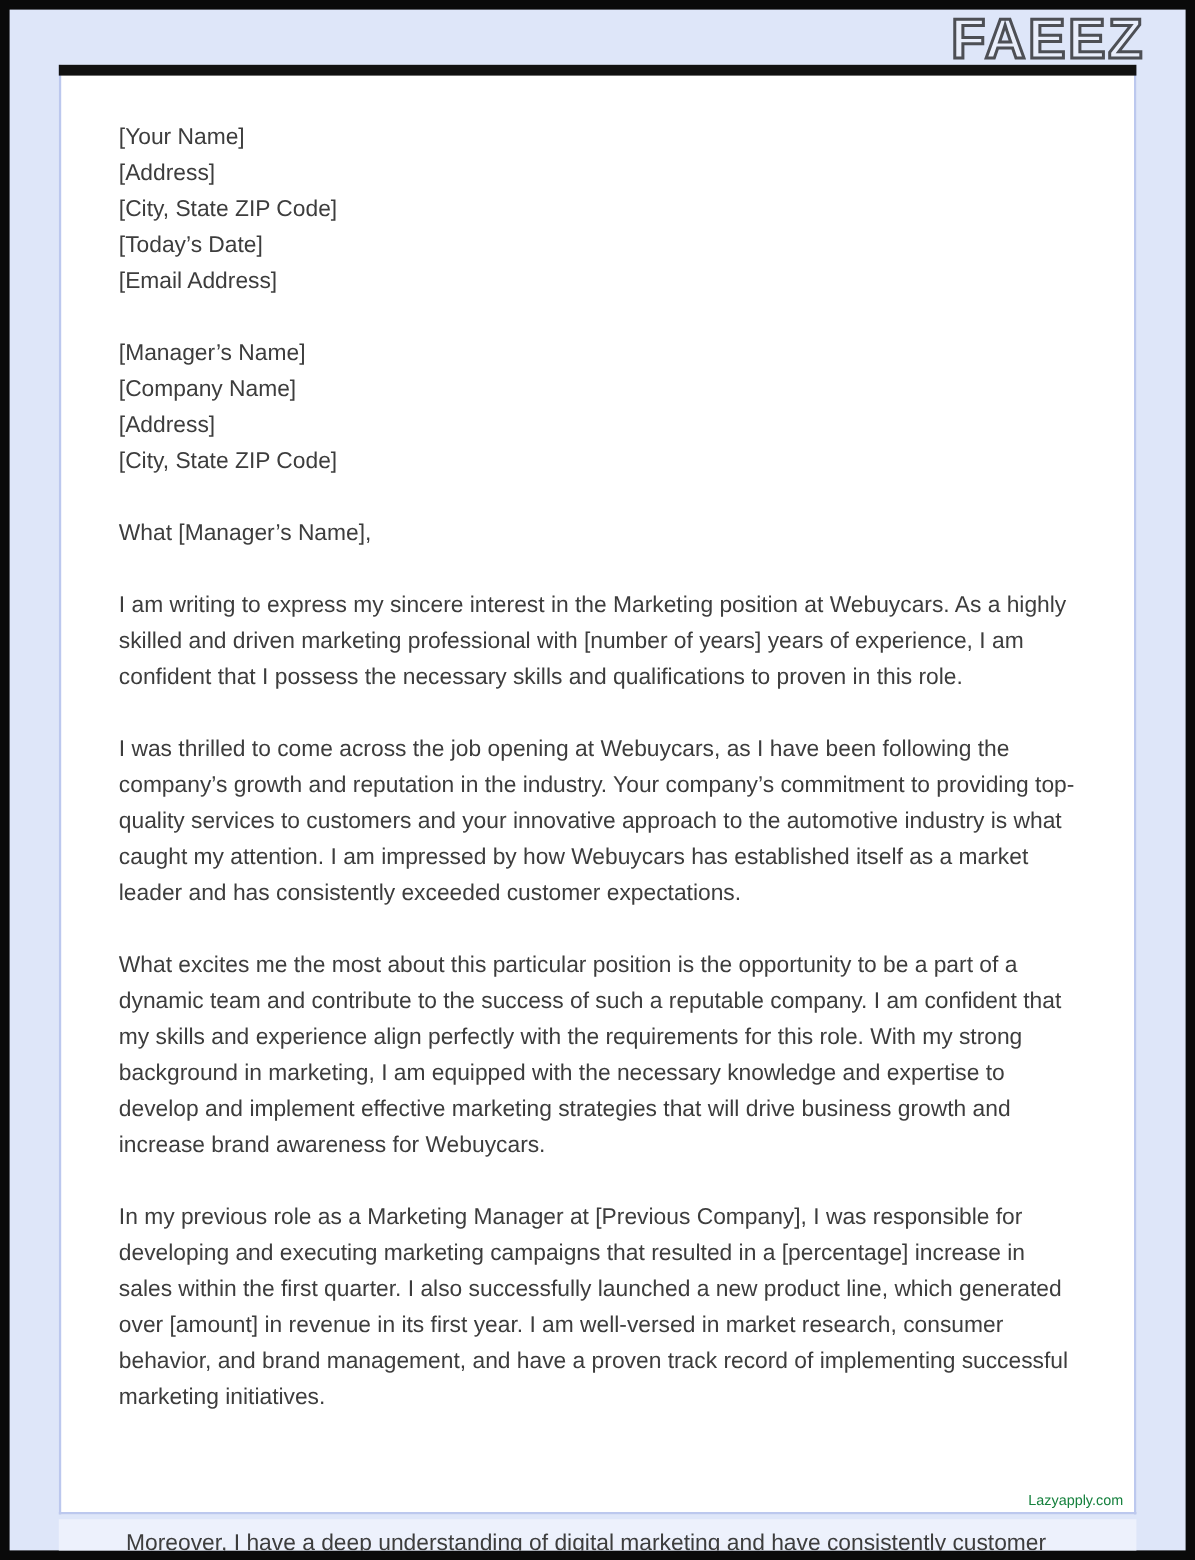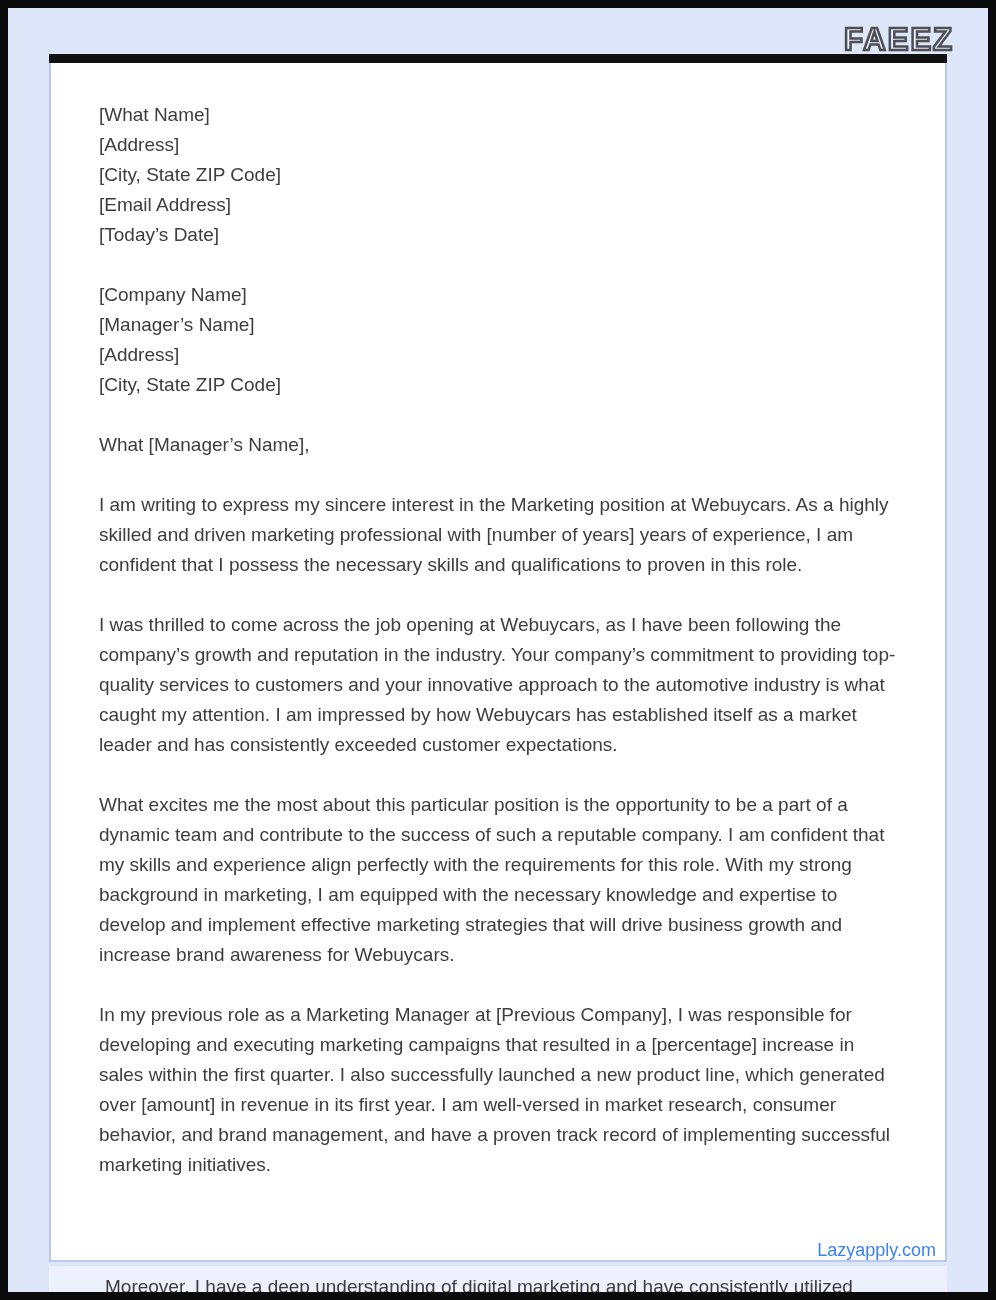--- a/index.html
+++ b/index.html
@@ -6,22 +6,22 @@
   body{
     width:996px;height:1300px;position:relative;
     background:#0a0a0a;overflow:hidden;
     font-family:"Liberation Sans", sans-serif;
   }
   .canvas{
     position:absolute;left:8px;top:8px;width:980px;height:1284px;
     background:#dee6f9;overflow:hidden;
   }
   .logo{
-    position:absolute;top:16px;right:34px;
-    font-size:31px;font-weight:bold;letter-spacing:2px;
+    position:absolute;top:0px;right:34px;
+    font-size:47px;font-weight:bold;letter-spacing:2px;
     color:#e9eefb;
     -webkit-text-stroke:2.5px #4d4f55;
     line-height:1.0;
   }
   .sheet{
     position:absolute;left:41px;top:46px;width:898px;height:1208px;
     background:#ffffff;
     border-left:2px solid #bcc8ee;
     border-right:2px solid #bcc8ee;
     border-bottom:2px solid #bcc8ee;
@@ -34,21 +34,21 @@
     position:absolute;left:0;top:9px;width:100%;
     padding:37px 42px 0 48px;box-sizing:border-box;
     color:#3d3d3d;font-size:19px;line-height:30px;
   }
   .addr-block{margin:0 0 30px 0;}
   .addr-line{line-height:30px;}
   .salutation{margin:0 0 30px 0;}
   .content p{margin:0 0 30px 0;}
   .watermark{
     position:absolute;right:9px;bottom:1px;
-    font-size:18px;color:#3b82f6;line-height:18px;
+    font-size:12px;color:#15803d;line-height:18px;
   }
   .page2{
     position:absolute;left:41px;top:1258px;width:898px;height:40px;
     background:#edf1fc;
     color:#3d3d3d;font-size:19px;line-height:30px;
     padding:6px 0 0 56px;box-sizing:border-box;
     white-space:nowrap;overflow:hidden;
   }
 </style>
 </head>
@@ -57,42 +57,42 @@
 <div class="canvas">
 
   <div class="logo">FAEEZ</div>
 
   <div class="sheet">
     <div class="topbar"></div>
 
     <div class="content">
 
       <div class="addr-block">
-        <div class="addr-line">[What Name]</div>
+        <div class="addr-line">[Your Name]</div>
         <div class="addr-line">[Address]</div>
         <div class="addr-line">[City, State ZIP Code]</div>
+        <div class="addr-line">[Today’s Date]</div>
         <div class="addr-line">[Email Address]</div>
-        <div class="addr-line">[Today’s Date]</div>
       </div>
 
       <div class="addr-block">
+        <div class="addr-line">[Manager’s Name]</div>
         <div class="addr-line">[Company Name]</div>
-        <div class="addr-line">[Manager’s Name]</div>
         <div class="addr-line">[Address]</div>
         <div class="addr-line">[City, State ZIP Code]</div>
       </div>
 
       <div class="salutation">What [Manager’s Name],</div>
 
       <p>I am writing to express my sincere interest in the Marketing position at Webuycars. As a highly skilled and driven marketing professional with [number of years] years of experience, I am confident that I possess the necessary skills and qualifications to proven in this role.</p>
       <p>I was thrilled to come across the job opening at Webuycars, as I have been following the company’s growth and reputation in the industry. Your company’s commitment to providing top-quality services to customers and your innovative approach to the automotive industry is what caught my attention. I am impressed by how Webuycars has established itself as a market leader and has consistently exceeded customer expectations.</p>
       <p>What excites me the most about this particular position is the opportunity to be a part of a dynamic team and contribute to the success of such a reputable company. I am confident that my skills and experience align perfectly with the requirements for this role. With my strong background in marketing, I am equipped with the necessary knowledge and expertise to develop and implement effective marketing strategies that will drive business growth and increase brand awareness for Webuycars.</p>
       <p>In my previous role as a Marketing Manager at [Previous Company], I was responsible for developing and executing marketing campaigns that resulted in a [percentage] increase in sales within the first quarter. I also successfully launched a new product line, which generated over [amount] in revenue in its first year. I am well-versed in market research, consumer behavior, and brand management, and have a proven track record of implementing successful marketing initiatives.</p>
     </div>
 
     <div class="watermark">Lazyapply.com</div>
   </div>
 
   <div class="page2">
-    <span>Moreover, I have a deep understanding of digital marketing and have consistently utilized</span>
+    <span>Moreover, I have a deep understanding of digital marketing and have consistently customer</span>
   </div>
 
 </div>
 
 </body></html>

